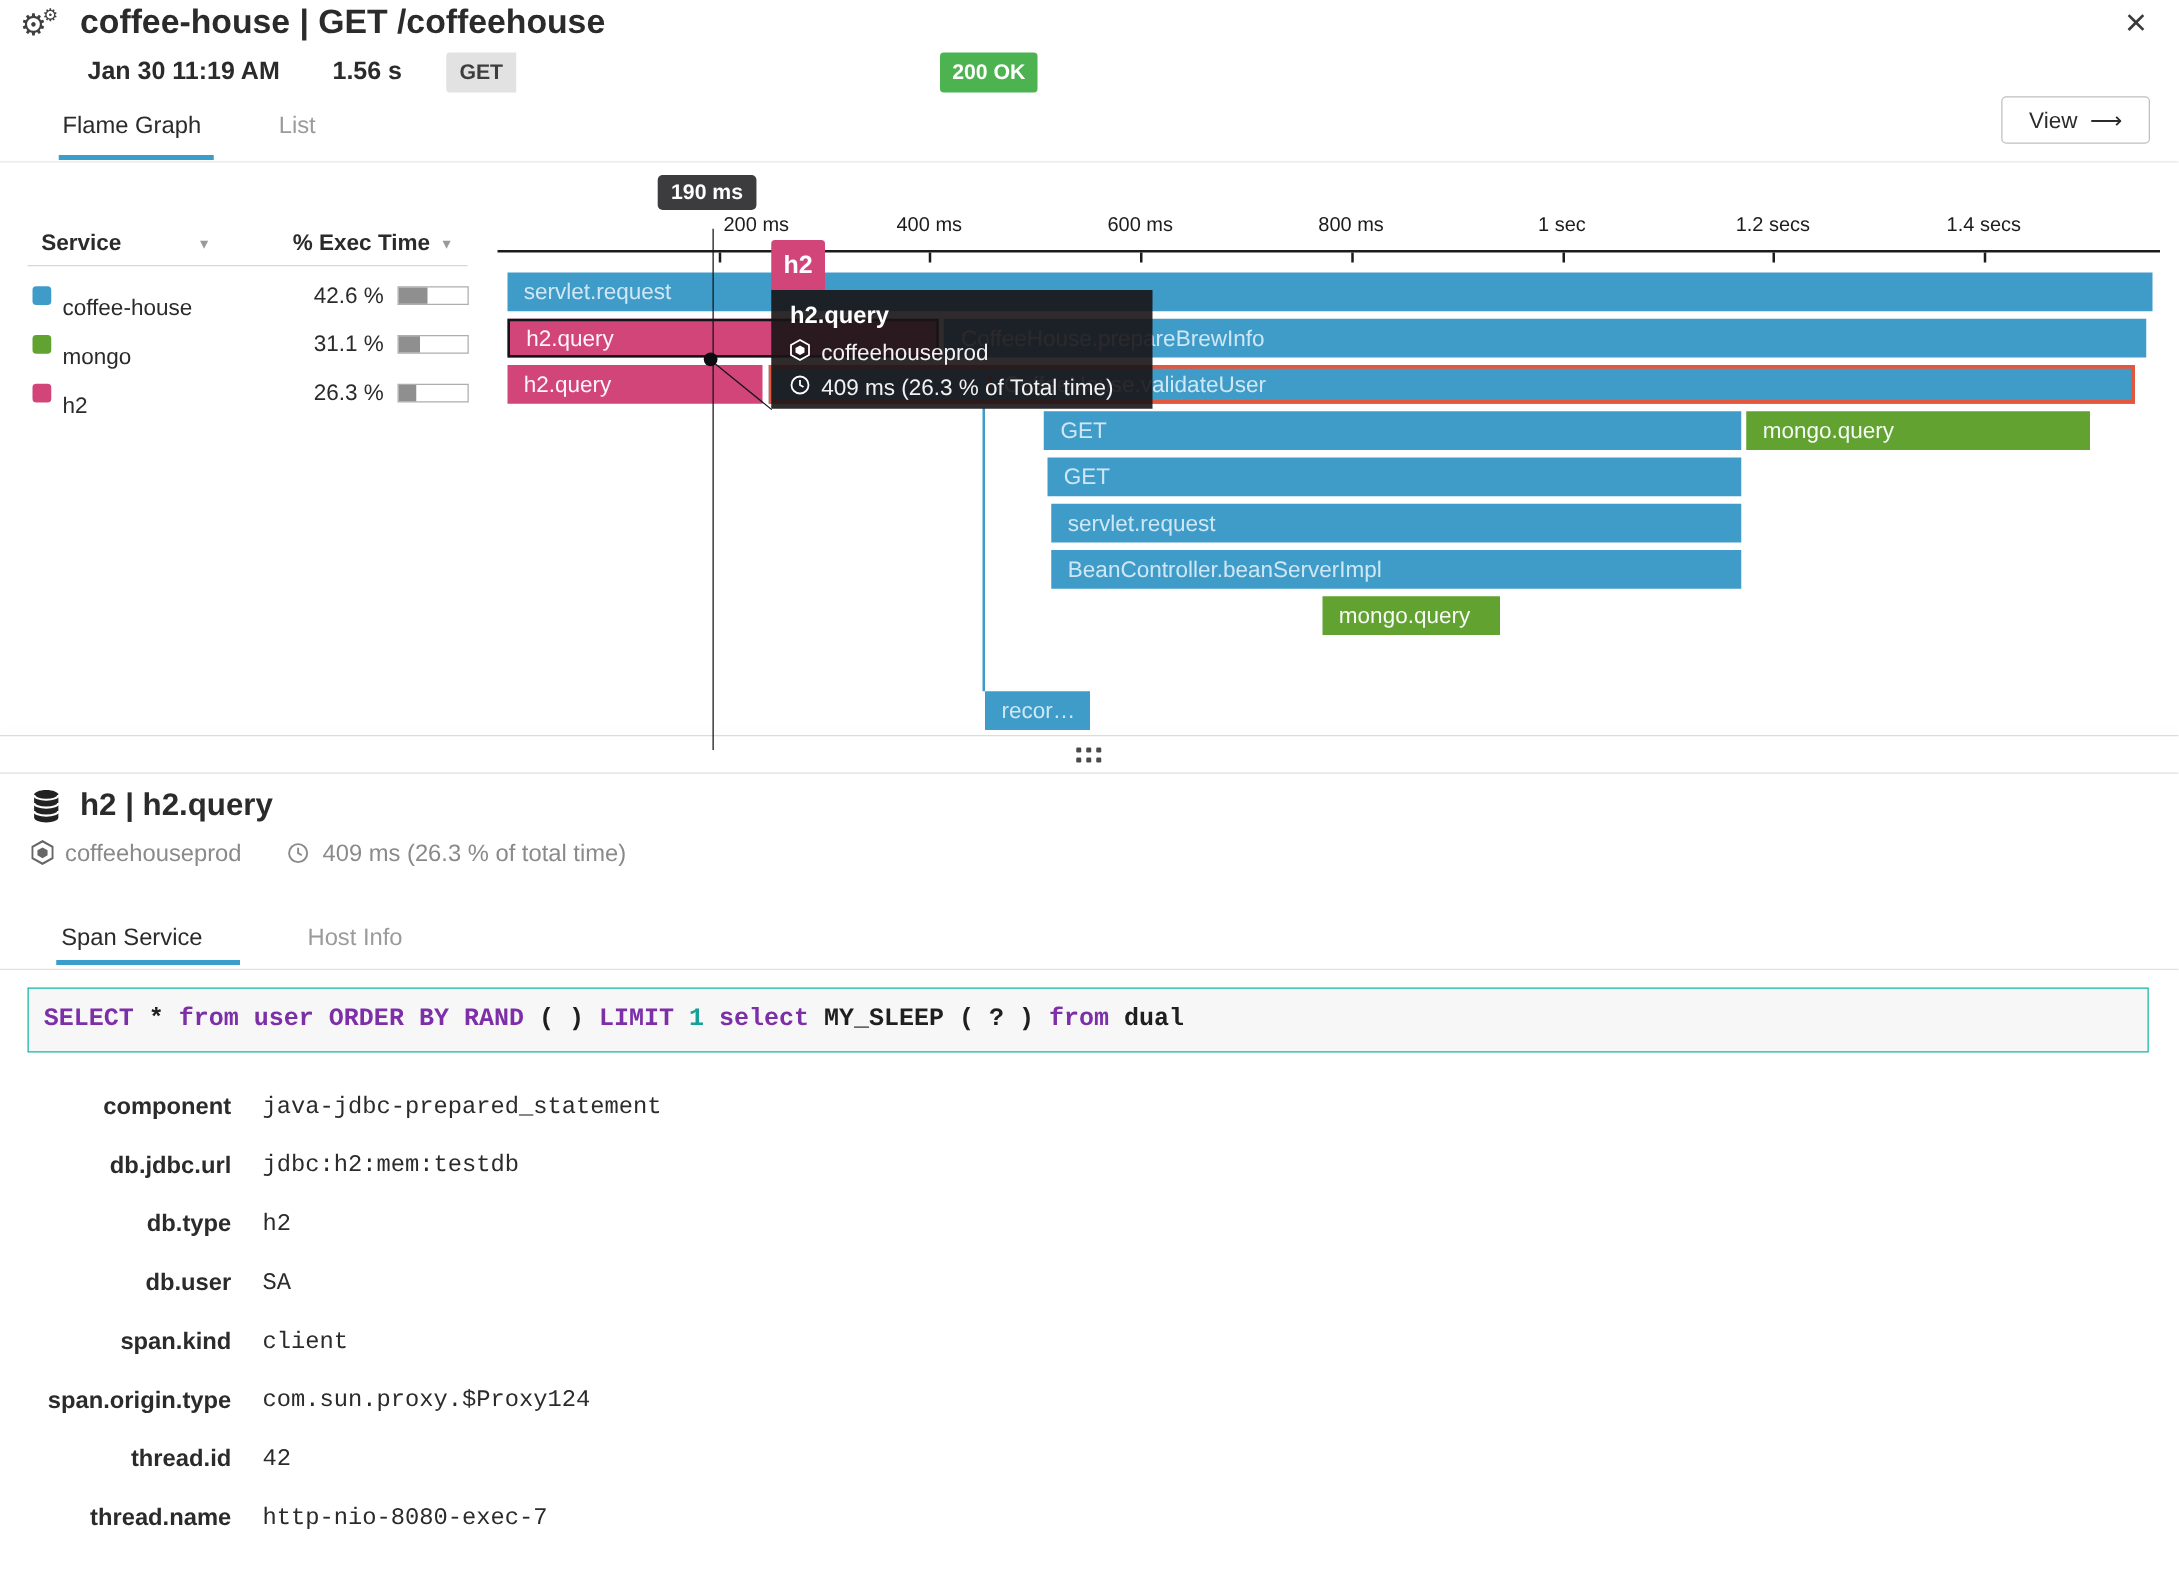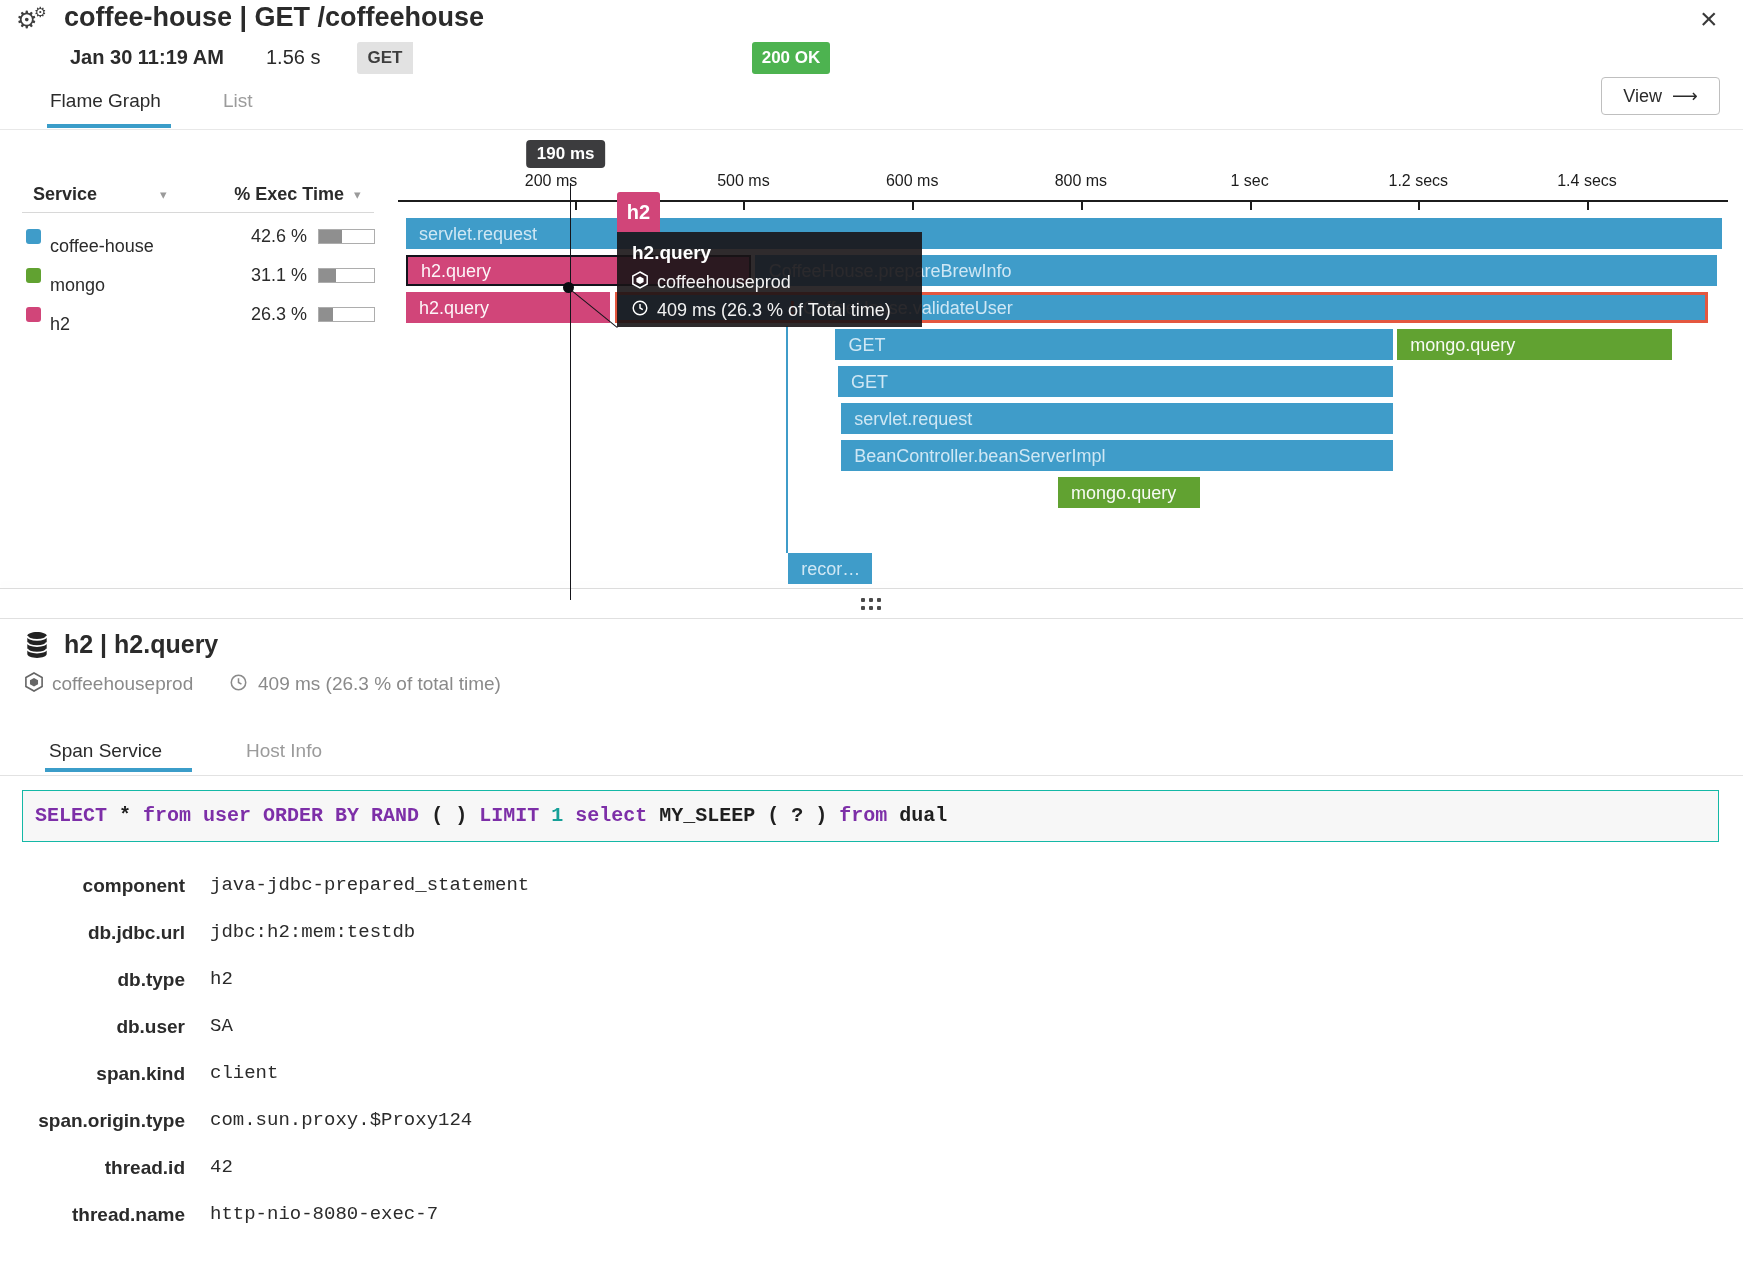--- a/index.html
+++ b/index.html
@@ -4,21 +4,21 @@
 <style>
   html,body{margin:0;padding:0;background:#fff;}
   .app{position:relative;width:1743px;height:1266px;background:#fff;overflow:hidden;
        font-family:"Liberation Sans",sans-serif;color:#2b2b2b;}
   
   .gears{position:absolute;left:16px;top:6px;color:#3f3f3f;}
   .gear-big{font-size:24px;} .gear-small{font-size:14px;position:absolute;left:18px;top:-2px;}
   .page-title{position:absolute;left:64px;top:2px;font-size:27px;font-weight:bold;color:#2b2b2b;}
   .close-btn{position:absolute;left:1700px;top:4px;font-size:30px;color:#3a3a3a;cursor:pointer;line-height:30px;}
   .trace-date{position:absolute;left:70px;top:46px;font-weight:bold;font-size:20px;}
-  .trace-duration{position:absolute;left:266px;top:46px;font-weight:normal;font-size:20px;}
+  .trace-duration{position:absolute;left:266px;top:46px;font-weight:bold;font-size:20px;}
   .method-badge{position:absolute;left:357px;top:42px;width:56px;height:32px;background:#e2e2e2;
     border-radius:3px 0 0 3px;text-align:center;line-height:32px;font-weight:bold;font-size:17px;color:#3d3d3d;}
   .url-box{position:absolute;left:413px;top:42px;width:334px;height:32px;background:#f1f1f1;
     line-height:32px;padding-left:12px;font-size:17px;color:#3a3a3a;}
   .status-badge{position:absolute;left:752px;top:42px;width:78px;height:32px;background:#4db350;border-radius:3px;
     text-align:center;line-height:32px;color:#fff;font-weight:bold;font-size:17px;}
   .tab-flame{position:absolute;left:50px;top:90px;font-size:19px;color:#2b2b2b;cursor:pointer;}
   .tab-list{position:absolute;left:223px;top:90px;font-size:19px;color:#9b9b9b;cursor:pointer;}
   .tab-underline{position:absolute;left:47px;top:124px;width:124px;height:4px;background:#3b9dc9;}
   .topbar-border{position:absolute;left:0;top:129px;width:1743px;height:1px;background:#e8e8e8;}
@@ -136,23 +136,23 @@
         <div class="svc-name">h2</div>
         <div class="svc-pct">26.3 %</div>
         <div class="svc-track">
           <div class="svc-fill" style="width: 14.465px;"></div>
         </div>
       </div>
     </div>
 
   <div class="axis-line"></div>
   <div id="axis">
-      <div class="axis-label" style="left: 551px;">200 ms</div>
+      <div class="axis-label" style="left: 605px;">200 ms</div>
       <div class="axis-tick" style="left: 574.718px;"></div>
-      <div class="axis-label" style="left: 743.436px;">500 ms</div>
+      <div class="axis-label" style="left: 743.436px;">400 ms</div>
       <div class="axis-tick" style="left: 743.436px;"></div>
       <div class="axis-label" style="left: 912.154px;">600 ms</div>
       <div class="axis-tick" style="left: 912.154px;"></div>
       <div class="axis-label" style="left: 1080.87px;">800 ms</div>
       <div class="axis-tick" style="left: 1080.87px;"></div>
       <div class="axis-label" style="left: 1249.59px;">1 sec</div>
       <div class="axis-tick" style="left: 1249.59px;"></div>
       <div class="axis-label" style="left: 1418.31px;">1.2 secs</div>
       <div class="axis-tick" style="left: 1418.31px;"></div>
       <div class="axis-label" style="left: 1587.03px;">1.4 secs</div>

